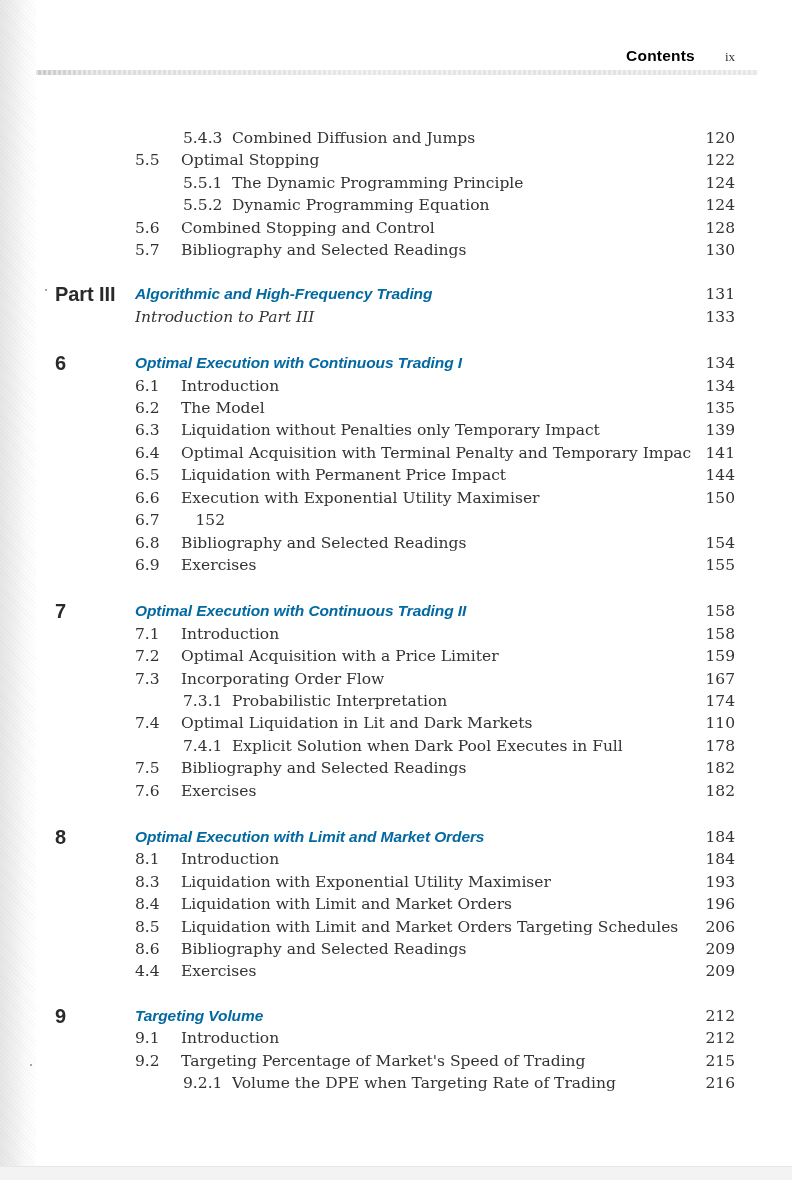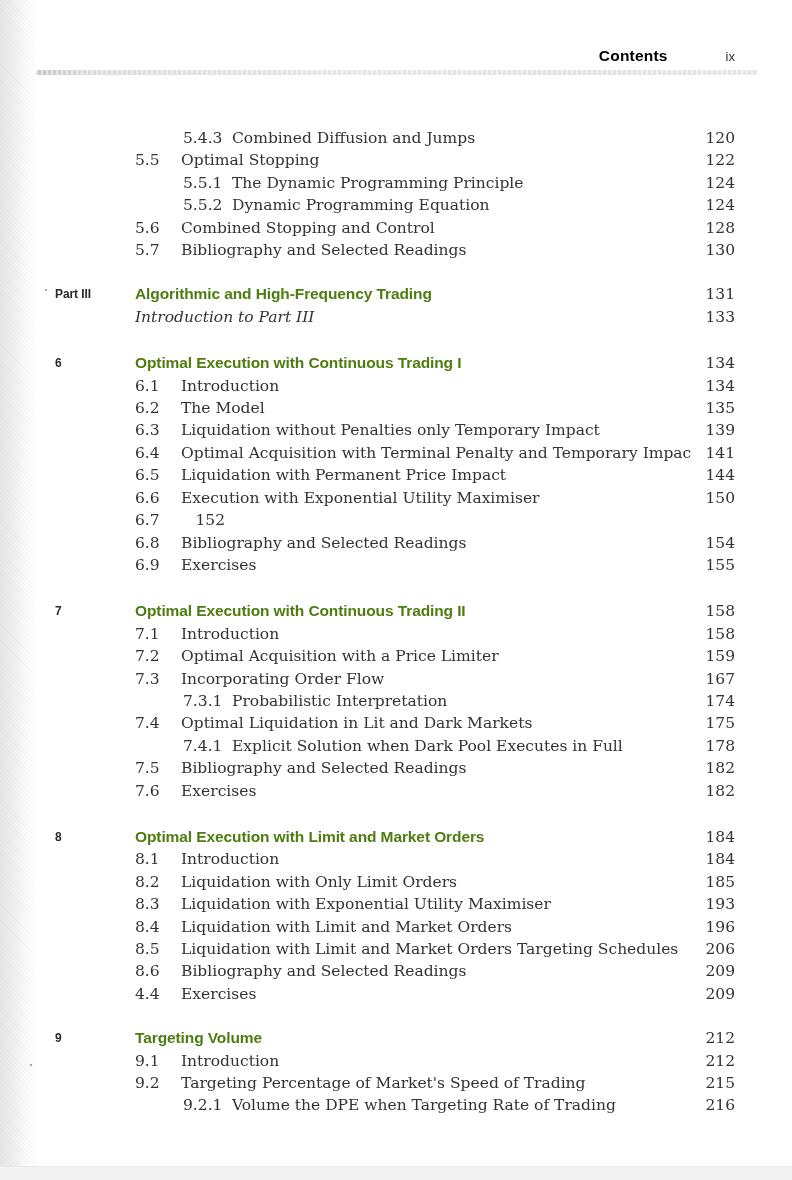--- a/index.html
+++ b/index.html
@@ -25,22 +25,22 @@
     position:absolute;left:0;top:1166px;width:792px;height:14px;
     background:#f3f3f3;border-top:1px solid #e7e7e7;
   }
   
   .header{position:absolute;top:46px;left:0;width:735px;text-align:right;}
   .header-title{
     font-family:"Liberation Sans", sans-serif;font-weight:bold;
     font-size:15.5px;color:#000000;letter-spacing:0.2px;
   }
   .header-page{
-    font-family:Liberation Sans, sans-serif;font-size:13px;color:#333;
-    margin-left:58px;
+    font-family:Liberation Serif, serif;font-size:13px;color:#333;
+    margin-left:30px;
   }
   .header-rule{
     position:absolute;top:70px;left:36px;width:722px;height:5px;
     background:linear-gradient(to right,#bfbfbf 0%,#d6d6d6 8%,#e3e3e3 45%,#dedede 75%,#e2e2e2 100%);
     opacity:0.85;
   }
   .header-rule::after{
     content:"";position:absolute;inset:0;
     background:repeating-linear-gradient(to right, rgba(255,255,255,0.5) 0 2px, transparent 2px 5px);
   }
@@ -54,25 +54,25 @@
     white-space:nowrap;font-size:15.5px;
   }
   .row .num{flex:0 0 46px;}
   .row.lvl-subsub{padding-left:48px;}
   .row.lvl-subsub .num{flex:0 0 49px;}
   .row .title{flex:1 1 auto;overflow:hidden;padding-right:6px;}
   .row .pg{flex:0 0 auto;min-width:44px;text-align:right;}
   .chapnum{
     position:absolute;left:-80px;top:0;line-height:22.4px;
     font-family:"Liberation Sans", sans-serif;font-weight:bold;
-    font-size:12px;color:#2a2a2a;letter-spacing:-0.1px;
+    font-size:20px;color:#2a2a2a;letter-spacing:-0.1px;
   }
   .head-title{
     font-family:"Liberation Sans", sans-serif;font-weight:bold;
-    font-size:15.5px;color:#4d7c0f;letter-spacing:-0.1px;
+    font-size:15.5px;color:#0369a1;letter-spacing:-0.1px;font-style:italic;
   }
   .subtitle-italic{font-style:italic;}
   .speck{position:absolute;background:#8a8a8a;border-radius:50%;}
 </style>
 </head>
 <body>
 
 <div class="page">
   <div class="left-edge"></div>
 
@@ -198,21 +198,21 @@
           <span class="pg">167</span>
         </div>
         <div class="row lvl-subsub">
           <span class="num">7.3.1</span>
           <span class="title">Probabilistic Interpretation</span>
           <span class="pg">174</span>
         </div>
         <div class="row lvl-sub">
           <span class="num">7.4</span>
           <span class="title">Optimal Liquidation in Lit and Dark Markets</span>
-          <span class="pg">175</span>
+          <span class="pg">110</span>
         </div>
         <div class="row lvl-subsub">
           <span class="num">7.4.1</span>
           <span class="title">Explicit Solution when Dark Pool Executes in Full</span>
           <span class="pg">178</span>
         </div>
         <div class="row lvl-sub">
           <span class="num">7.5</span>
           <span class="title">Bibliography and Selected Readings</span>
           <span class="pg">182</span>
@@ -228,25 +228,20 @@
         <div class="row">
           <span class="title head-title">Optimal Execution with Limit and Market Orders</span>
           <span class="pg">184</span>
         </div>
         <div class="row lvl-sub">
           <span class="num">8.1</span>
           <span class="title">Introduction</span>
           <span class="pg">184</span>
         </div>
         <div class="row lvl-sub">
-          <span class="num">8.2</span>
-          <span class="title">Liquidation with Only Limit Orders</span>
-          <span class="pg">185</span>
-        </div>
-        <div class="row lvl-sub">
           <span class="num">8.3</span>
           <span class="title">Liquidation with Exponential Utility Maximiser</span>
           <span class="pg">193</span>
         </div>
         <div class="row lvl-sub">
           <span class="num">8.4</span>
           <span class="title">Liquidation with Limit and Market Orders</span>
           <span class="pg">196</span>
         </div>
         <div class="row lvl-sub">

